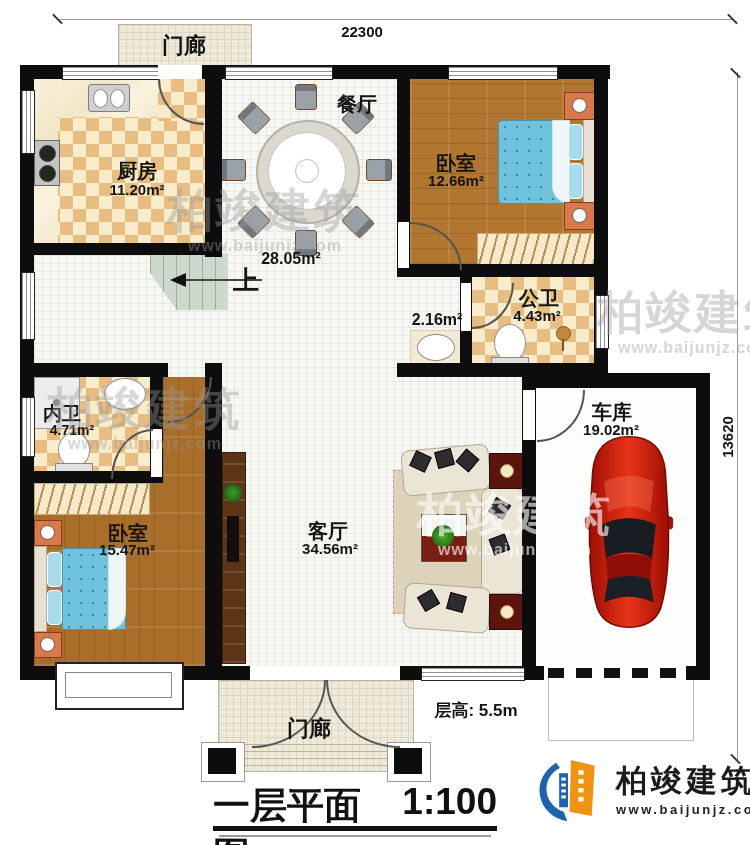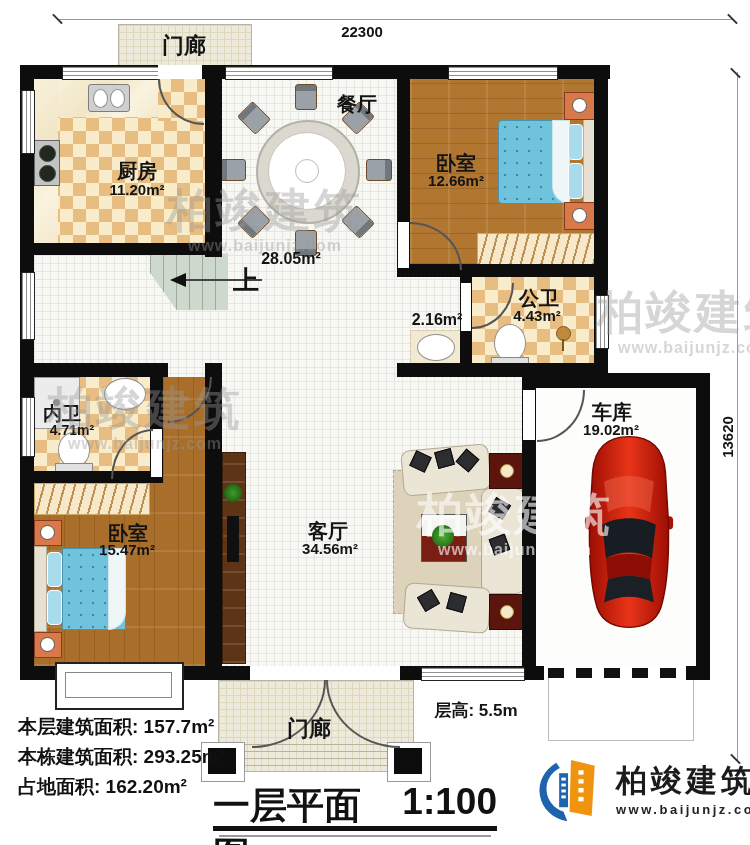--- a/index.html
+++ b/index.html
@@ -288,23 +288,20 @@
   </div>
   <div class="wm" style="left:575px;top:286px;width:240px;">
     <div class="l1">柏竣建筑</div>
     <div class="l2">www.baijunjz.com</div>
   </div>
   <div class="wm light" style="left:395px;top:488px;width:240px;">
     <div class="l1">柏竣建筑</div>
     <div class="l2">www.baijunjz.com</div>
   </div>
 
-  <div class="stat" style="top:714px;">本层建筑面积: 157.7m²</div>
-  <div class="stat" style="top:744px;">本栋建筑面积: 293.25m²</div>
-  <div class="stat" style="top:774px;">占地面积: 162.20m²</div>
 
   <div class="title">
     <span>一层平面图</span>
     <span>1:100</span>
   </div>
   <div class="abs" style="left:213px;top:826px;width:284px;height:5px;background:#111;"></div>
   <div class="abs" style="left:219px;top:835px;width:272px;height:2px;background:#9a9a9a;"></div>
 
   <div class="logo">
     <svg width="74" height="80" viewBox="0 0 100 100">

